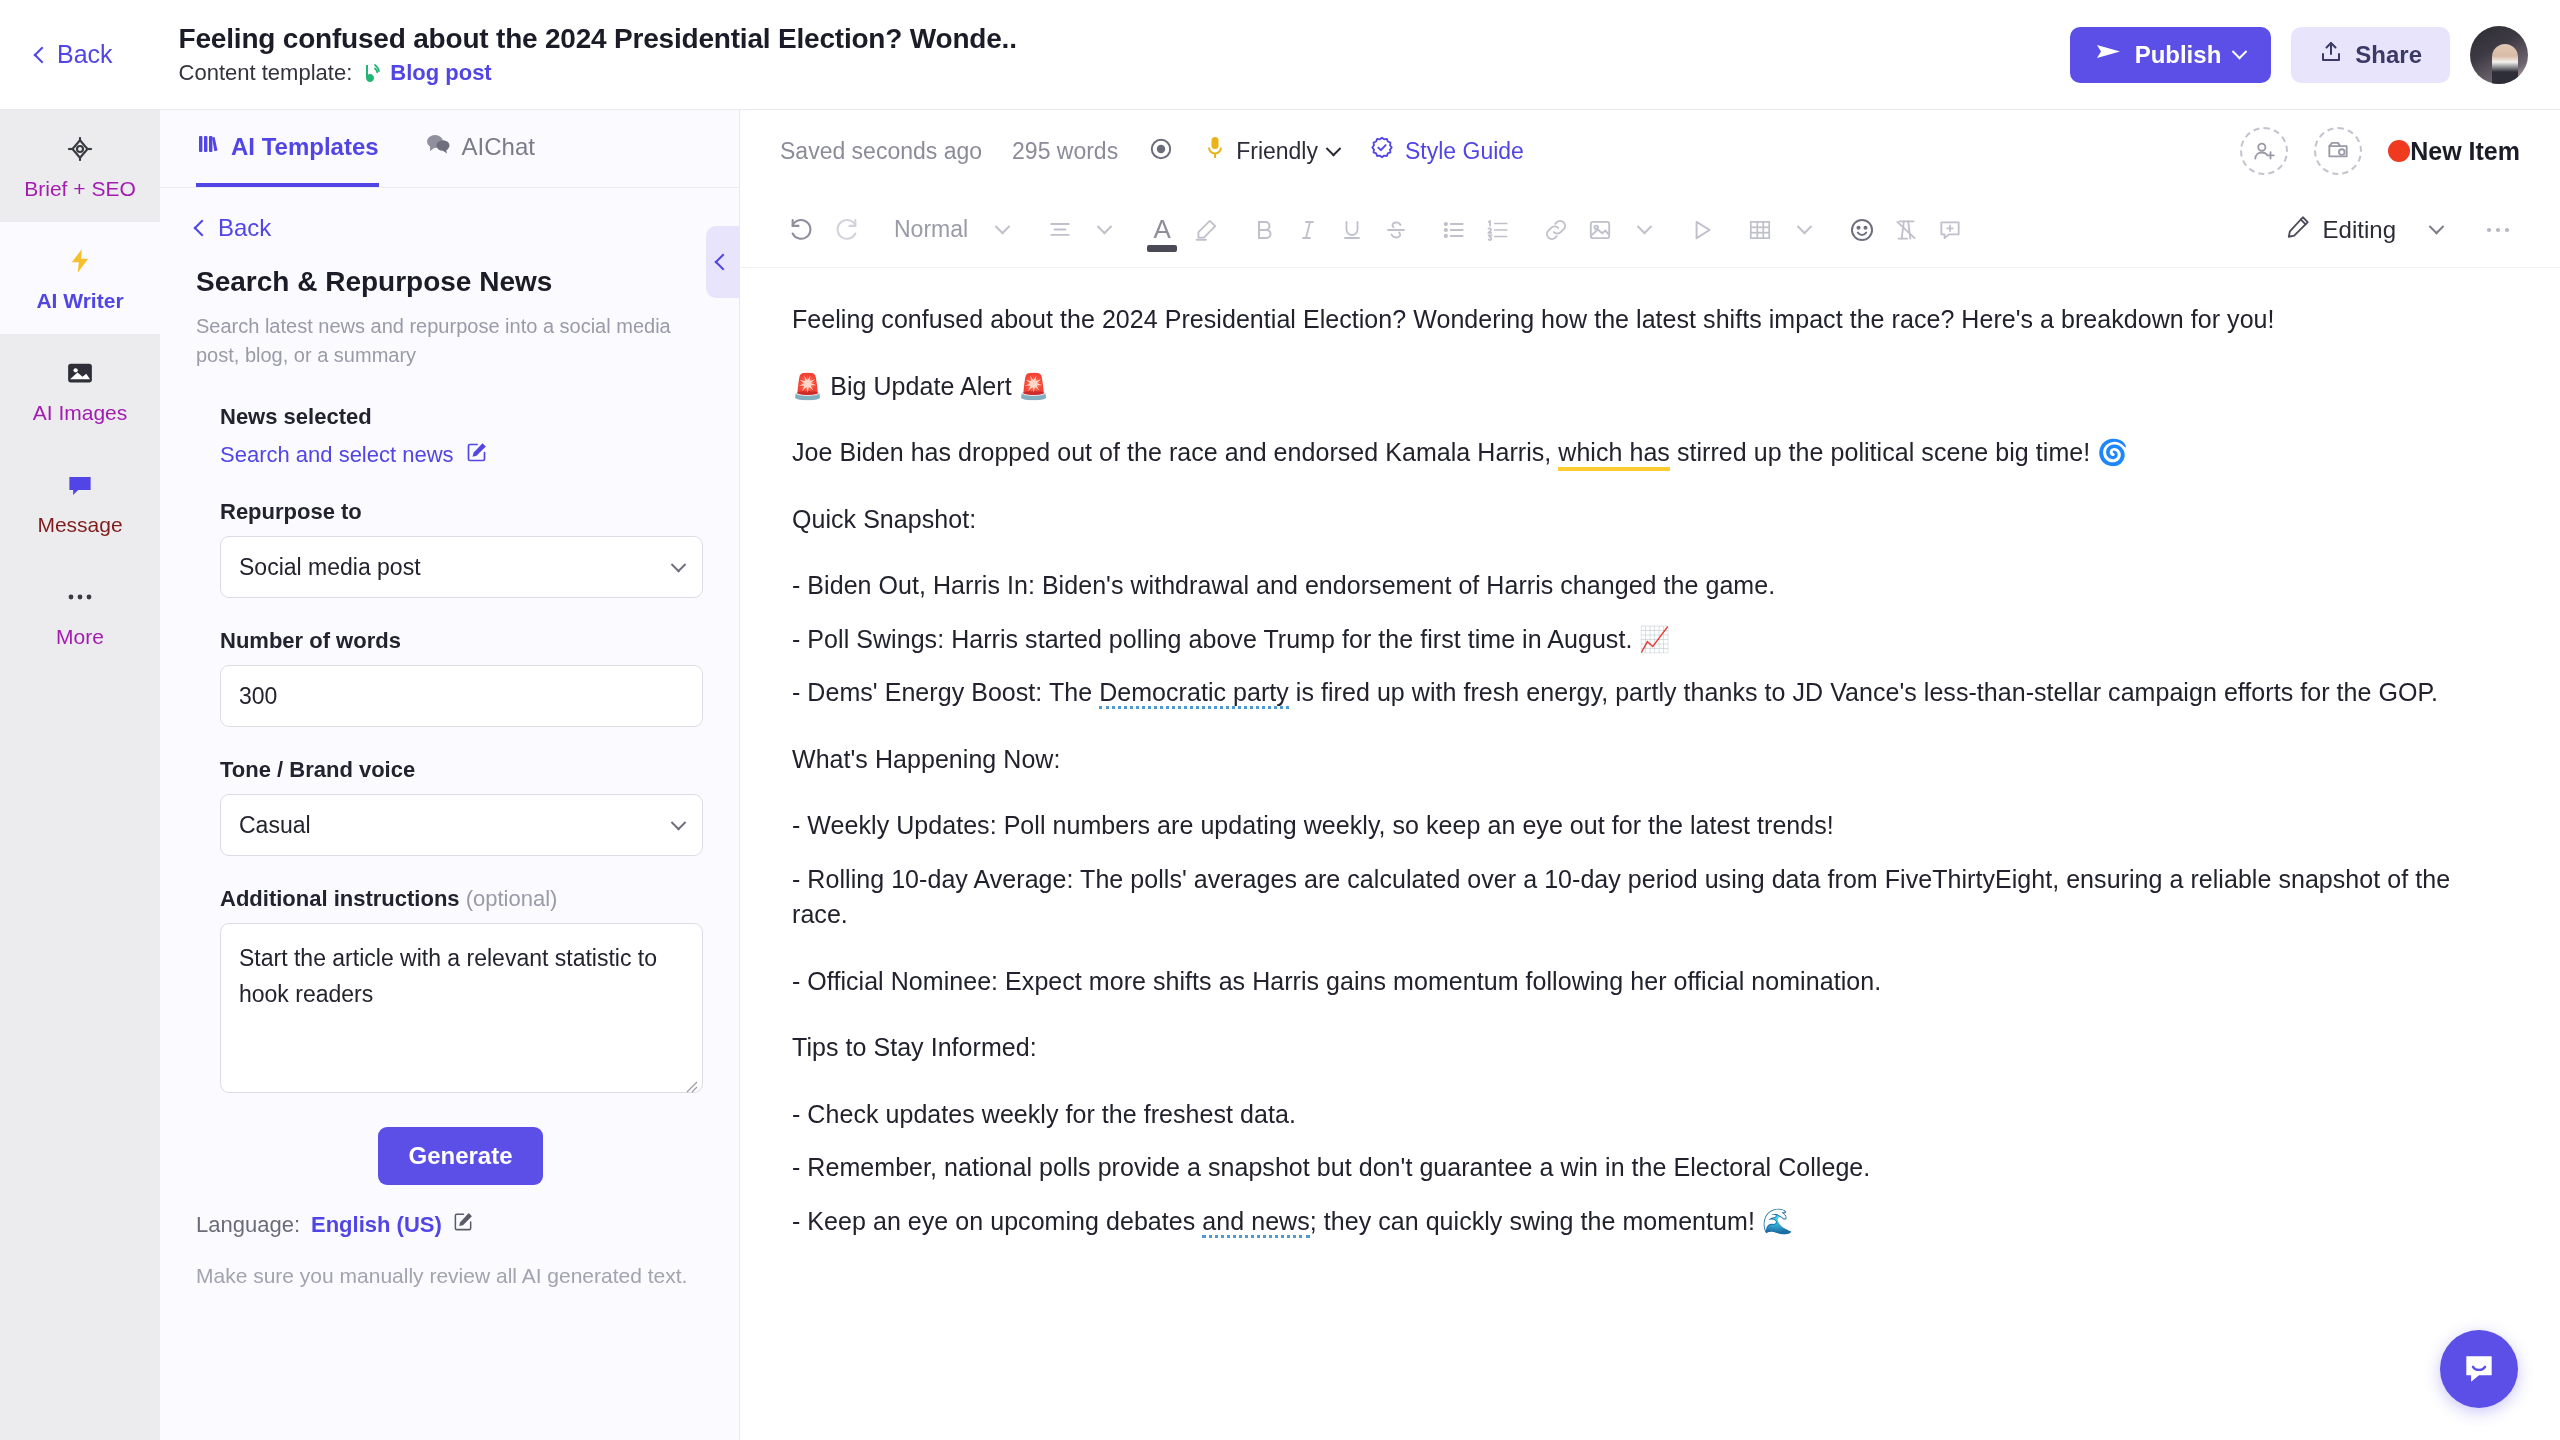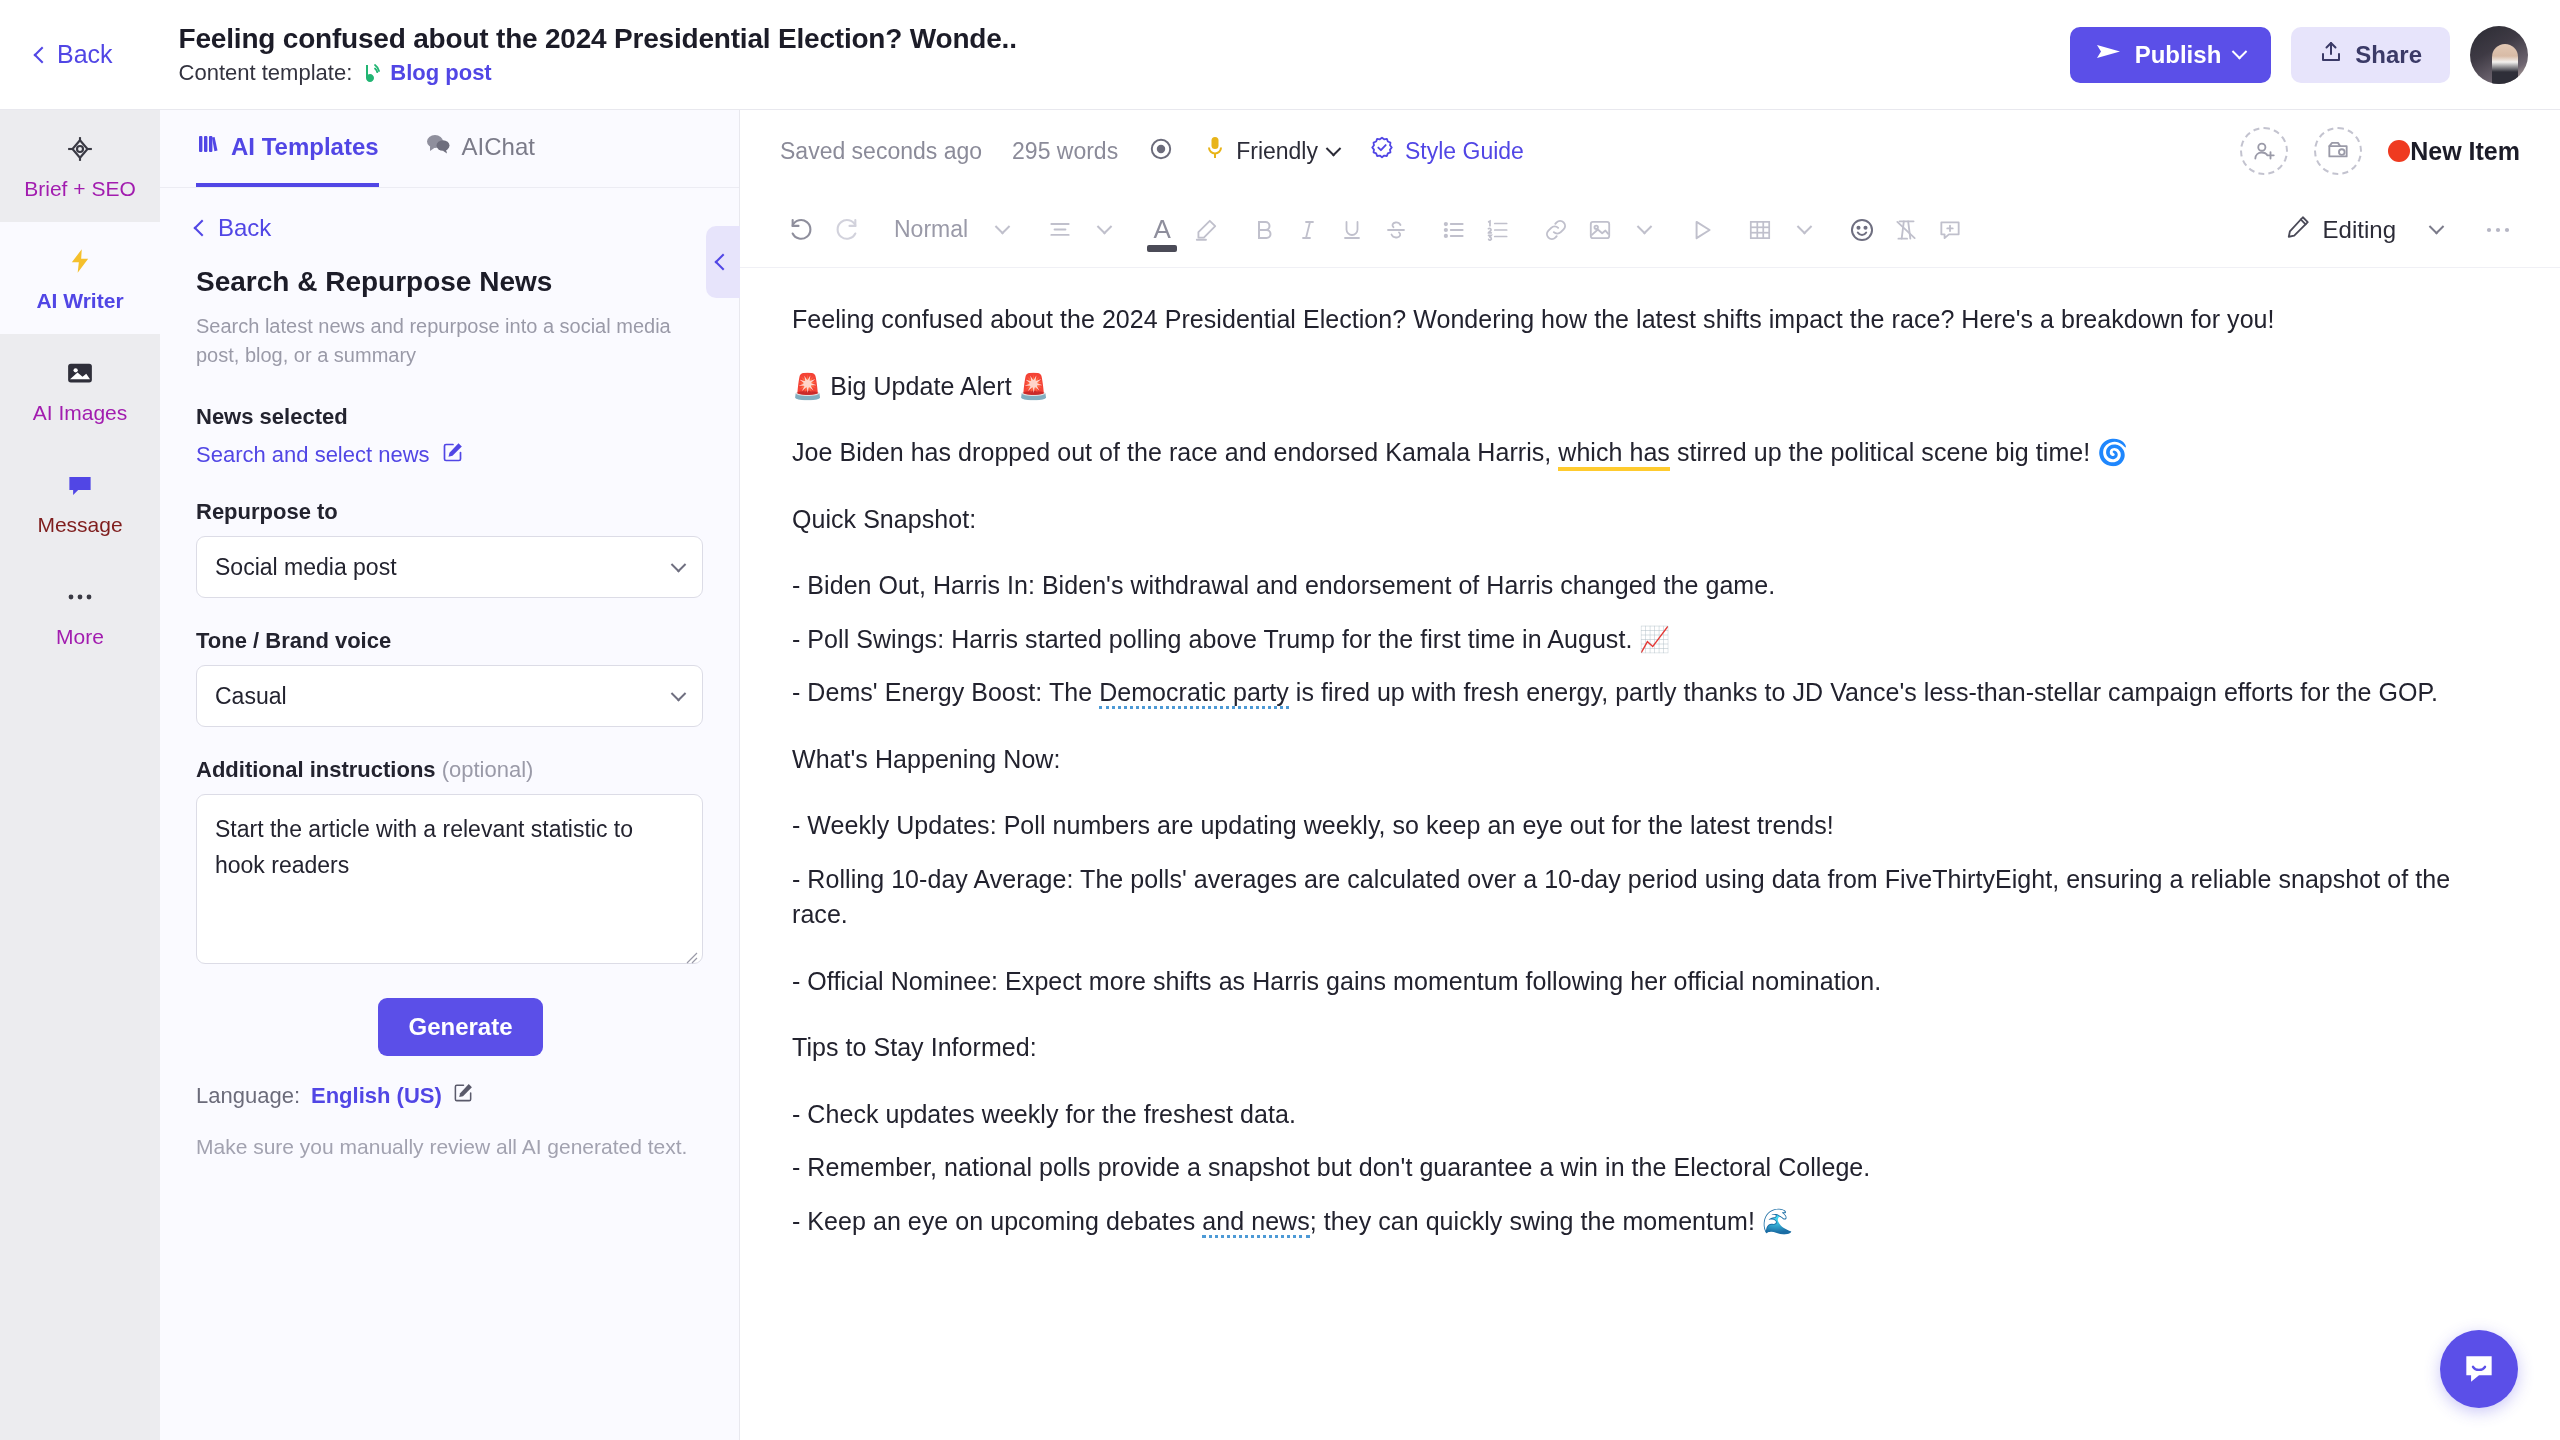--- a/index.html
+++ b/index.html
@@ -113,21 +113,21 @@
   .panel-body { flex: 1; overflow: hidden; padding: 26px 36px 0; }
   .panel-back {
     display:flex; align-items:center; gap: 10px;
     color: #5146e5; font-size: 24px; cursor: pointer; margin-bottom: 24px;
   }
   .panel-title { font-size: 28px; font-weight: 700; color: #1c1c28; margin-bottom: 14px; }
   .panel-desc { font-size: 20px; line-height: 1.45; color: #9a9aa8; margin-bottom: 34px; }
 
   .fl { font-size: 22px; font-weight: 700; color: #23232f; margin-bottom: 11px; }
   .fl .opt { font-weight: 400; color: #9a9aa8; }
-  .field { margin-bottom: 30px; }
+  .field { margin-bottom: 30px; margin-left: 24px; }
   .link-row {
     display:flex; align-items:center; gap: 12px;
     color: #5146e5; font-size: 22px; font-weight: 500; cursor: pointer;
   }
   .sel, .inp {
     width: 100%; height: 62px; border: 1px solid #dcdce6; border-radius: 9px;
     background: #fff; font-size: 23px; color: #23232f; padding: 0 18px;
     display:flex; align-items:center; justify-content: space-between;
     font-family: inherit; cursor: pointer;
   }
@@ -364,20 +364,26 @@
         </div>
 
         <div class="field">
           <div class="fl">Repurpose to</div>
           <div class="sel">
             <span>Social media post</span>
             <span class="chev-d"></span>
           </div>
         </div>
 
+        <div class="field">
+          <div class="fl">Number of words</div>
+          <div class="inp">
+            <span>300</span>
+          </div>
+        </div>
 
         <div class="field">
           <div class="fl">Tone / Brand voice</div>
           <div class="sel">
             <span>Casual</span>
             <span class="chev-d"></span>
           </div>
         </div>
 
         <div class="field">

